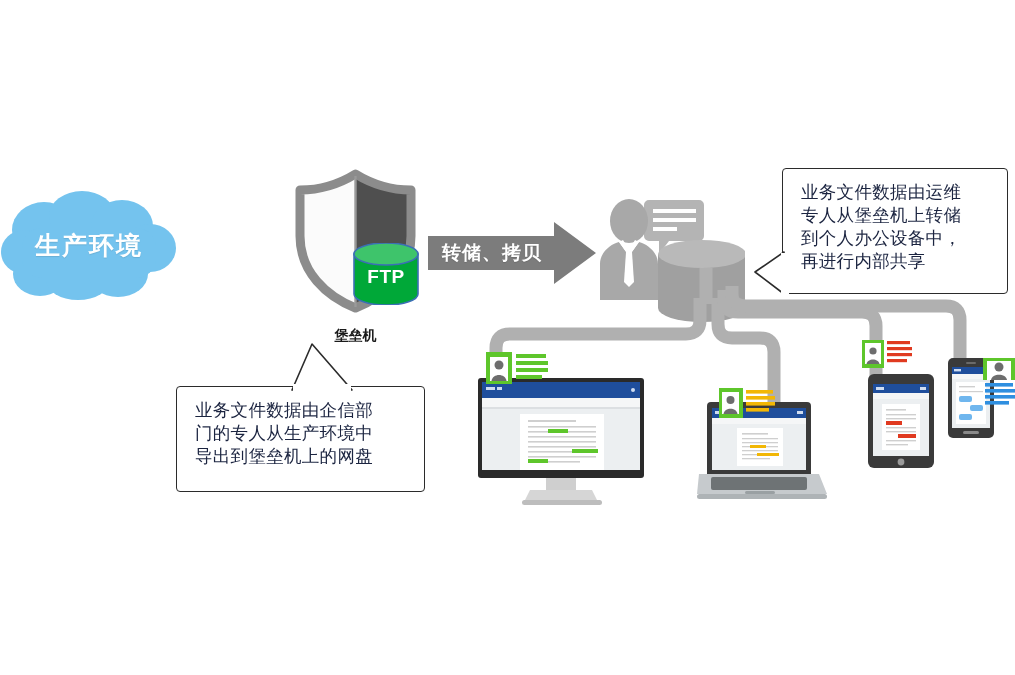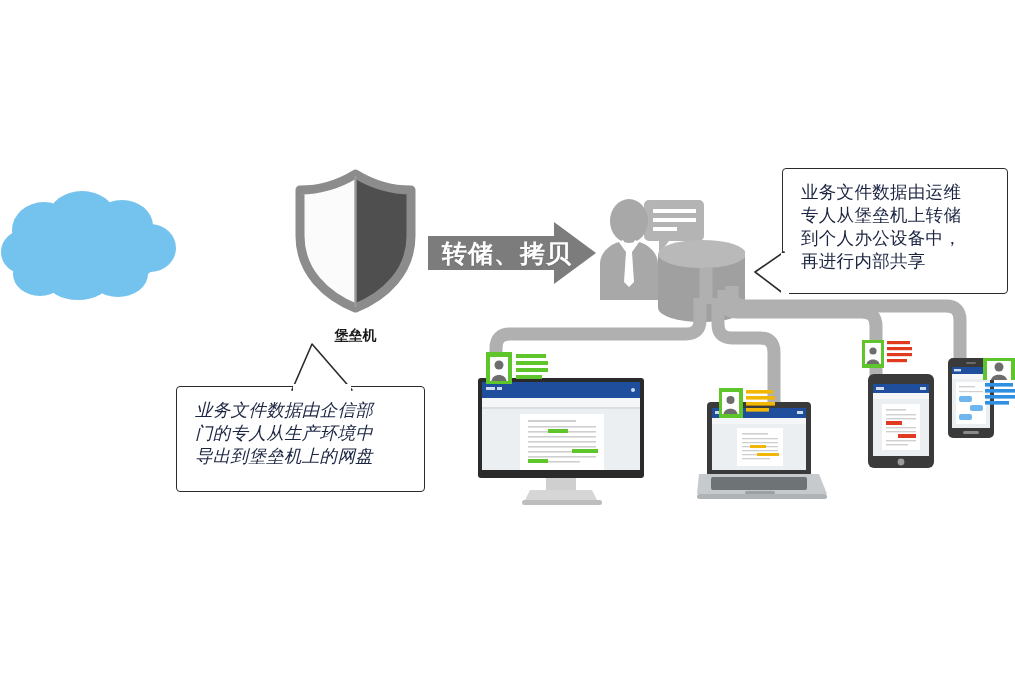--- a/index.html
+++ b/index.html
@@ -40,21 +40,21 @@
     color:#ffffff;
     font-weight:bold;
     letter-spacing:1px;
     text-shadow:0 1px 1px rgba(0,0,0,.12);
     white-space:nowrap;
     pointer-events:none;
   }
   #arrow1{left:182px;top:222px;width:118px;height:62px;}
   #arrow1 .arrow-label{left:14px;font-size:19px;}
   #arrow2{left:428px;top:222px;width:168px;height:62px;}
-  #arrow2 .arrow-label{left:14px;font-size:25px;}
+  #arrow2 .arrow-label{left:14px;font-size:19px;}
 
   
   #shield-group{left:288px;top:168px;width:135px;height:145px;}
   #ftp-cyl{left:352px;top:243px;width:68px;height:62px;}
   .ftp-text{
     position:absolute;left:0;top:23px;width:68px;
     text-align:center;color:#ffffff;
     font-size:19px;font-weight:bold;letter-spacing:.5px;
     pointer-events:none;
   }
@@ -86,21 +86,21 @@
     background:#ffffff;
     color:#1b2440;
     font-size:17.5px;
     line-height:1.32;
     letter-spacing:.3px;
     text-align:left;
     z-index:6;
   }
   .callout-text{display:block;padding:12px 16px 12px 18px;white-space:pre-line;}
   #callout-right{left:782px;top:168px;width:226px;height:126px;}
-  #callout-left{left:176px;top:386px;width:249px;height:106px;font-style:italic;}
+  #callout-left{left:176px;top:386px;width:249px;height:106px;}
   .tail{position:absolute;z-index:7;}
 </style>
 </head>
 <body>
 
 <div id="canvas">
 
   <div class="abs" id="cloud-group">
     <svg id="cloud-svg" width="178" height="110" viewBox="0 0 178 110">
       <g fill="#74c3ee">
@@ -108,20 +108,21 @@
         <ellipse cx="82" cy="26" rx="33" ry="25"></ellipse>
         <ellipse cx="122" cy="36" rx="31" ry="26"></ellipse>
         <ellipse cx="150" cy="58" rx="26" ry="24"></ellipse>
         <ellipse cx="24" cy="62" rx="23" ry="22"></ellipse>
         <ellipse cx="40" cy="84" rx="27" ry="22"></ellipse>
         <ellipse cx="78" cy="90" rx="32" ry="20"></ellipse>
         <ellipse cx="118" cy="84" rx="30" ry="23"></ellipse>
         <rect x="22" y="38" width="134" height="50" rx="20"></rect>
       </g>
     </svg>
+    <div class="cloud-label">生产环境</div>
   </div>
 
 
   <div class="abs" id="shield-group">
     <svg width="135" height="145" viewBox="0 0 135 145">
       <defs>
         <clipPath id="clipLeft">
             <rect x="0" y="0" width="67.5" height="145"></rect>
           </clipPath>
         <clipPath id="clipRight">
@@ -129,20 +130,27 @@
           </clipPath>
         <path id="shieldPath" d="M67.5 6 C48 18 28 22 12 22 L12 68 C12 104 38 128 67.5 140 C97 128 123 104 123 68 L123 22 C107 22 87 18 67.5 6 Z"></path>
       </defs>
       <use href="#shieldPath" fill="#fbfbfb" clip-path="url(#clipLeft)"></use>
       <use href="#shieldPath" fill="#4f4f4f" clip-path="url(#clipRight)"></use>
       <use href="#shieldPath" fill="none" stroke="#8c8c8c" stroke-width="9" stroke-linejoin="round"></use>
       <line x1="67.5" y1="8" x2="67.5" y2="139" stroke="#9a9a9a" stroke-width="2.4"></line>
     </svg>
   </div>
 
+  <div class="abs" id="ftp-cyl">
+    <svg width="68" height="62" viewBox="0 0 68 62">
+      <path d="M2 11 L2 51 A32 11 0 0 0 66 51 L66 11 Z" fill="#00a838" stroke="#3b6fb5" stroke-width="1.6"></path>
+      <ellipse cx="34" cy="11" rx="32" ry="11" fill="#3ec46b" stroke="#3b6fb5" stroke-width="1.6"></ellipse>
+    </svg>
+    <span class="ftp-text">FTP</span>
+  </div>
 
   <div class="abs" id="shield-caption">堡垒机</div>
 
   <div class="arrow-wrap" id="arrow2">
     <svg width="168" height="62" viewBox="0 0 168 62">
       <path d="M0 14 L126 14 L126 0 L168 31 L126 62 L126 48 L0 48 Z" fill="#7c7c7c"></path>
     </svg>
     <span class="arrow-label">转储、拷贝</span>
   </div>
 

